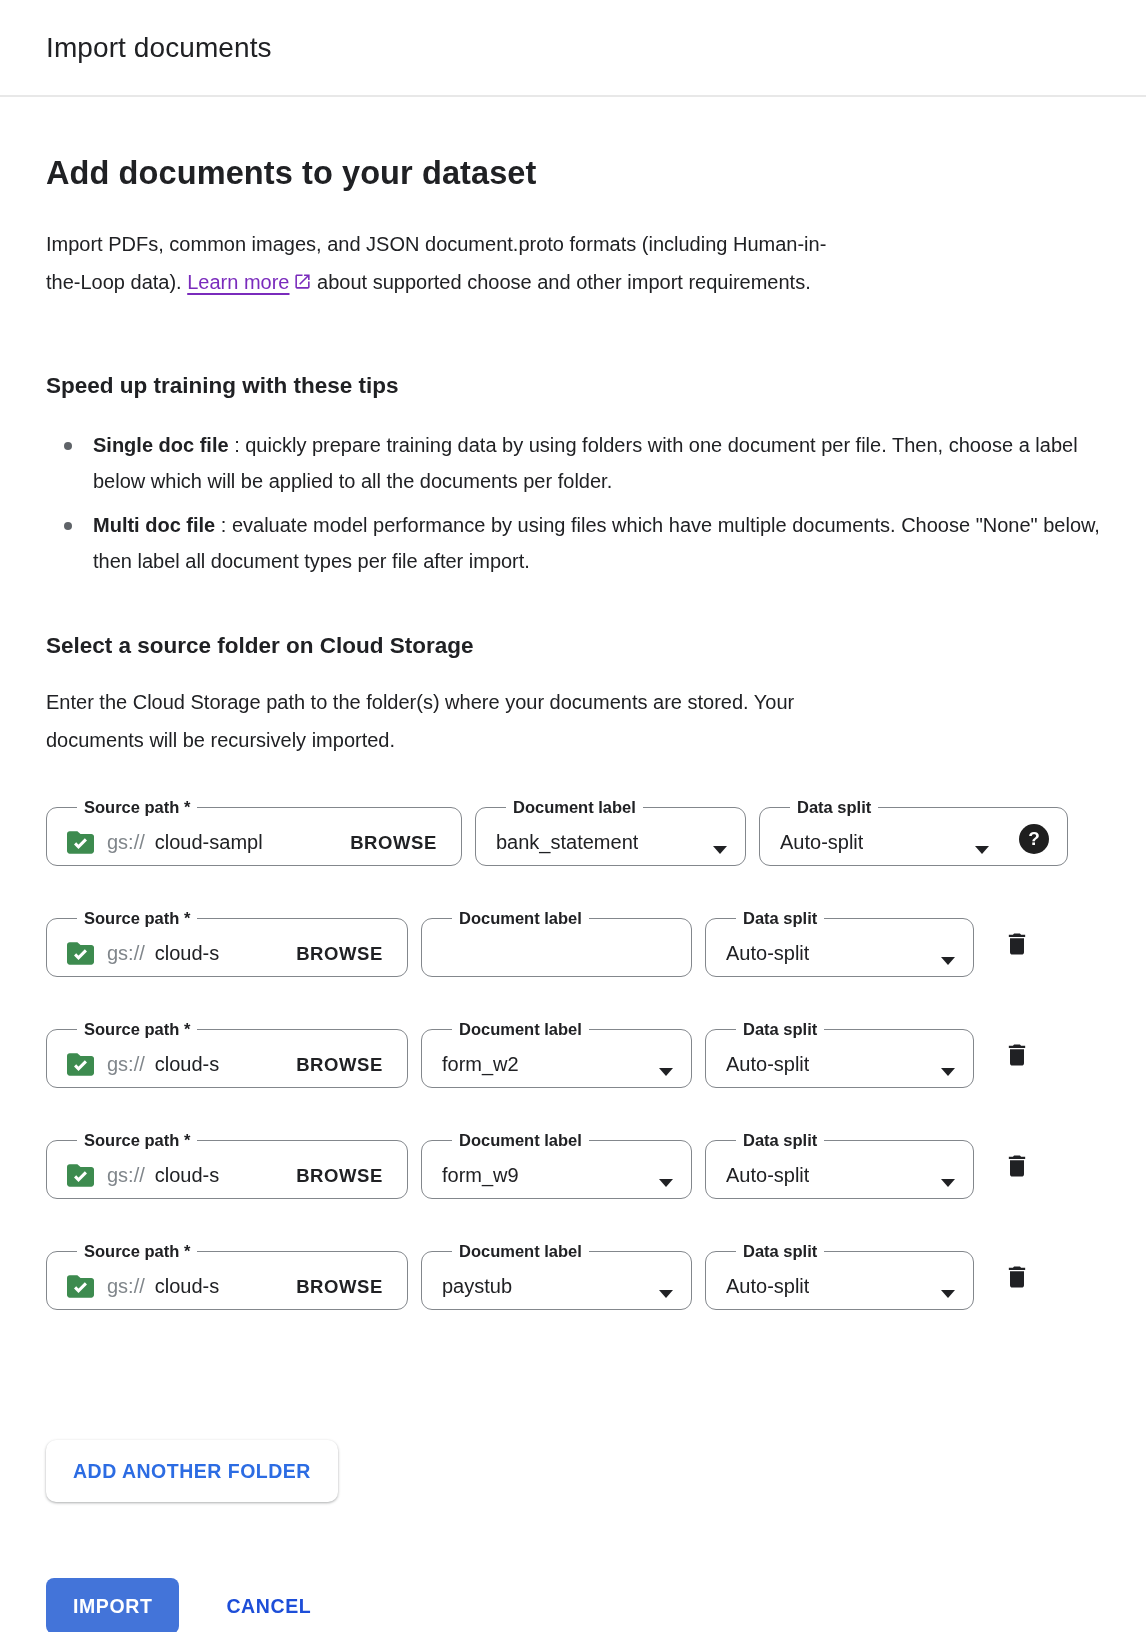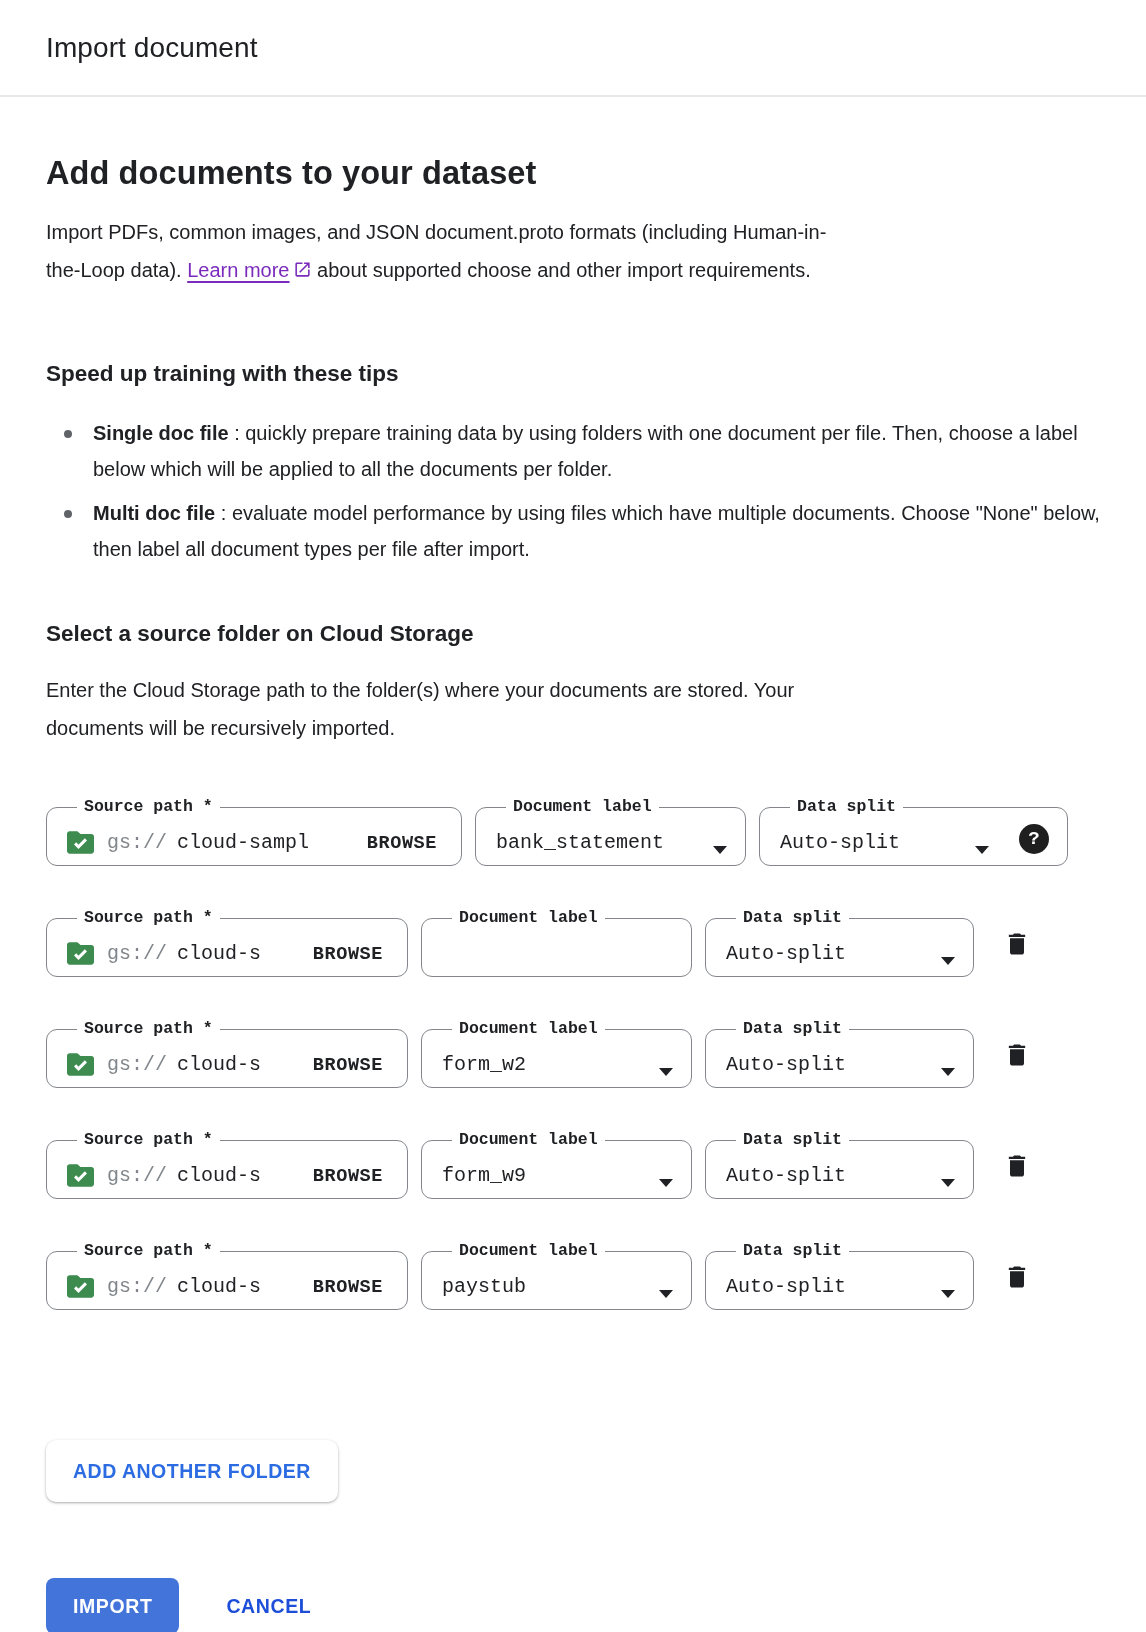--- a/index.html
+++ b/index.html
@@ -12,38 +12,38 @@
   
   .app-header {
     height: 97px; display: flex; align-items: center;
     padding: 0 46px; border-bottom: 2px solid #e8e8e8;
   }
   .app-header h1 { font-size: 28px; font-weight: 400; margin: 0; letter-spacing: 0.1px; }
 
   
   main { padding: 0 46px; }
   .page-title { font-size: 32.5px; font-weight: bold; margin: 56px 0 0 0; line-height: 40px; letter-spacing: 0.1px; }
-  .para { font-size: 20px; line-height: 38px; margin-top: 20px; }
+  .para { font-size: 20px; line-height: 38px; margin-top: 32px; }
   .para .line { display: block; }
   a.learn-link { color: #7a2bbc; text-decoration: underline; text-underline-offset: 4px; }
   .ext-icon svg { width: 19px; height: 19px; vertical-align: -2px; margin-left: 3px; }
 
   .section-title { font-size: 22.5px; font-weight: bold; margin: 70px 0 0 0; line-height: 30px; }
   .section-title.tight { margin-top: 52px; }
   .tips-list { margin: 26px 0 0 0; padding: 0 0 0 18px; list-style: none; }
   .tips-list li { position: relative; font-size: 20px; line-height: 36px; padding-left: 29px; margin-bottom: 8px; }
   .tips-list li .bullet {
     position: absolute; left: 0; top: 15px; width: 8px; height: 8px;
     border-radius: 50%; background: #5f6368;
   }
   .tips-list .lead { font-weight: bold; }
   .src-para { margin-top: 22px; }
 
   
-  .form-area { margin-top: 52px; font-family: Liberation Mono, monospace; }
+  .form-area { margin-top: 40px; }
   .form-row { display: flex; align-items: center; gap: 13px; margin-bottom: 44px; }
   fieldset.field {
     margin: 0; min-inline-size: 0; position: relative;
     border: 1.5px solid #83878c; border-radius: 11px;
     height: 67px; padding: 0 18px 0 20px;
   }
   fieldset.field legend {
     font-size: 16.5px; font-weight: bold; line-height: 1;
     padding: 0 7px; margin-left: 10px; white-space: nowrap; color: #202124;
   }
@@ -98,21 +98,21 @@
   .cancel-btn {
     margin-left: 47px; background: none; border: none; cursor: pointer;
     font-family: inherit; font-size: 19.5px; font-weight: bold; letter-spacing: 0.6px;
     color: #1d4ed8; padding: 0;
   }
 </style>
 </head>
 <body>
 
 <header class="app-header">
-  <h1>Import document</h1>
+  <h1>Import documents</h1>
 </header>
 
 <main>
   <h2 class="page-title">Add documents to your dataset</h2>
 
   <p class="para">
     <span class="line">Import PDFs, common images, and JSON document.proto formats (including Human-in-</span>
     <span class="line"><span>the-Loop data). </span><a href="#" class="learn-link"><span>Learn more</span></a><span class="ext-icon"><svg viewBox="0 0 24 24" fill="#7a2bbc">
             <path d="M19 19H5V5h7V3H5c-1.11 0-2 .9-2 2v14c0 1.1.89 2 2 2h14c1.1 0 2-.9 2-2v-7h-2v7zM14 3v2h3.59l-9.83 9.83 1.41 1.41L19 6.41V10h2V3h-7z"></path>
           </svg></span><span> about supported choose and other import requirements.</span></span>

